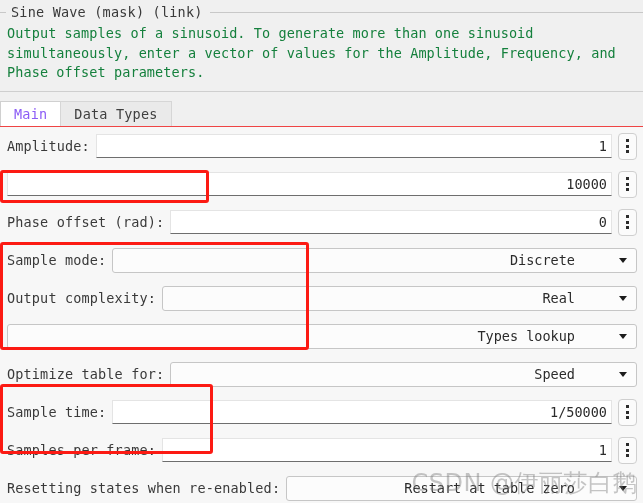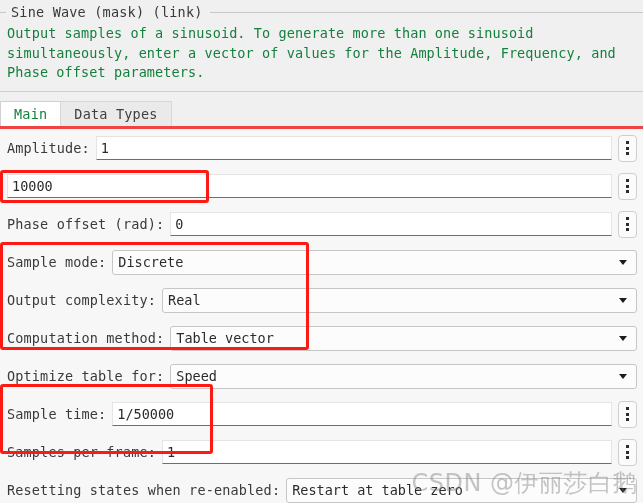--- a/index.html
+++ b/index.html
@@ -86,33 +86,34 @@
     border: 1px solid #d6d6d6;
     border-bottom: none;
     background: #eaeaea;
     box-sizing: border-box;
     white-space: nowrap;
     letter-spacing: 0.2px;
   }
   .tab.active {
     background: #ffffff;
     border-color: #d0d0d0;
-    color: #15803d;
+    color: #8b5cf6;
   }
   .tab + .tab { margin-left: -1px; }
 
   
   .panel {
     position: absolute;
     left: 0;
     top: 126px;
     right: 0;
     bottom: 0;
     background: #fef9c3;
-    border-top: 3px solid #ef4444;
+    border-top: 1px solid #ef4444;
+    text-align: right;
   }
   .row {
     position: relative;
     display: flex;
     align-items: center;
     height: 38px;
     padding: 0 6px 0 7px;
     box-sizing: border-box;
     background: #f7f7f7;
   }
@@ -150,20 +151,21 @@
     border-radius: 3px;
     box-sizing: border-box;
     display: flex;
     align-items: center;
     padding: 0 4px 0 5px;
     font-size: 13.5px;
     color: #2b2b2b;
     position: relative;
     overflow: hidden;
     white-space: nowrap;
+    gap: 44px;
   }
   .combo .cval { flex: 1; overflow: hidden; }
   .caret {
     width: 0; height: 0;
     border-left: 4.5px solid transparent;
     border-right: 4.5px solid transparent;
     border-top: 5px solid #1c1c1c;
     margin-right: 5px;
     flex: 0 0 auto;
   }
@@ -273,23 +275,22 @@
         </div>
       </div>
       <div class="row">
         <div class="label">Output complexity:</div>
         <div class="combo">
           <span class="cval">Real</span>
           <span class="caret"></span>
         </div>
       </div>
       <div class="row">
-        <div class="label">Computation method:</div>
-        <div class="combo">
-          <span class="cval">Table vector</span>
+        <div class="combo">
+          <span class="cval">Types lookup</span>
           <span class="caret"></span>
         </div>
       </div>
       <div class="row">
         <div class="label">Optimize table for:</div>
         <div class="combo">
           <span class="cval">Speed</span>
           <span class="caret"></span>
         </div>
       </div>

